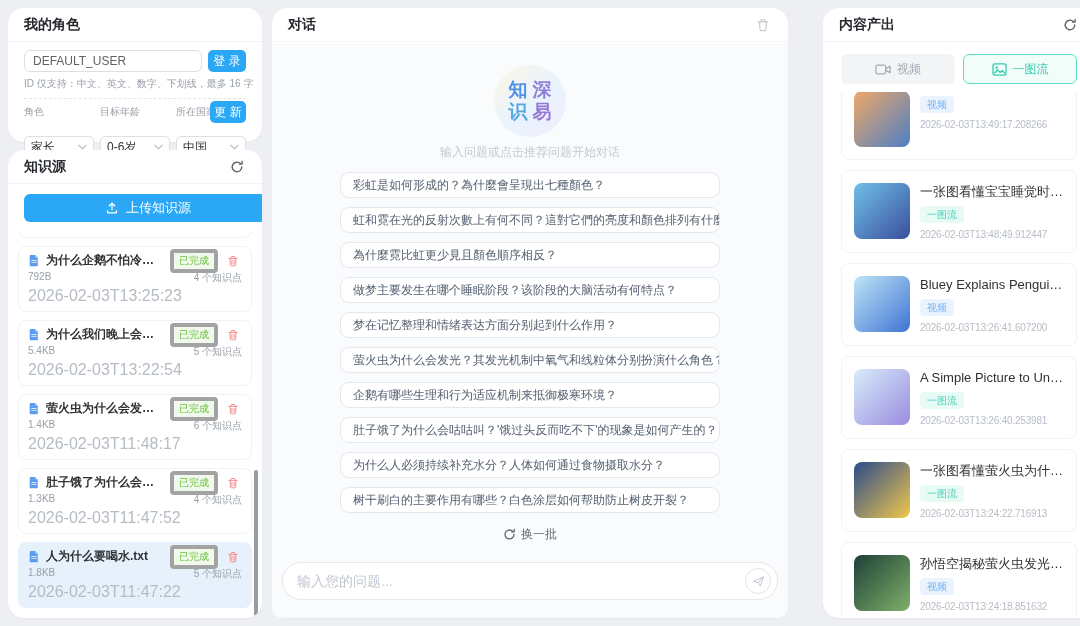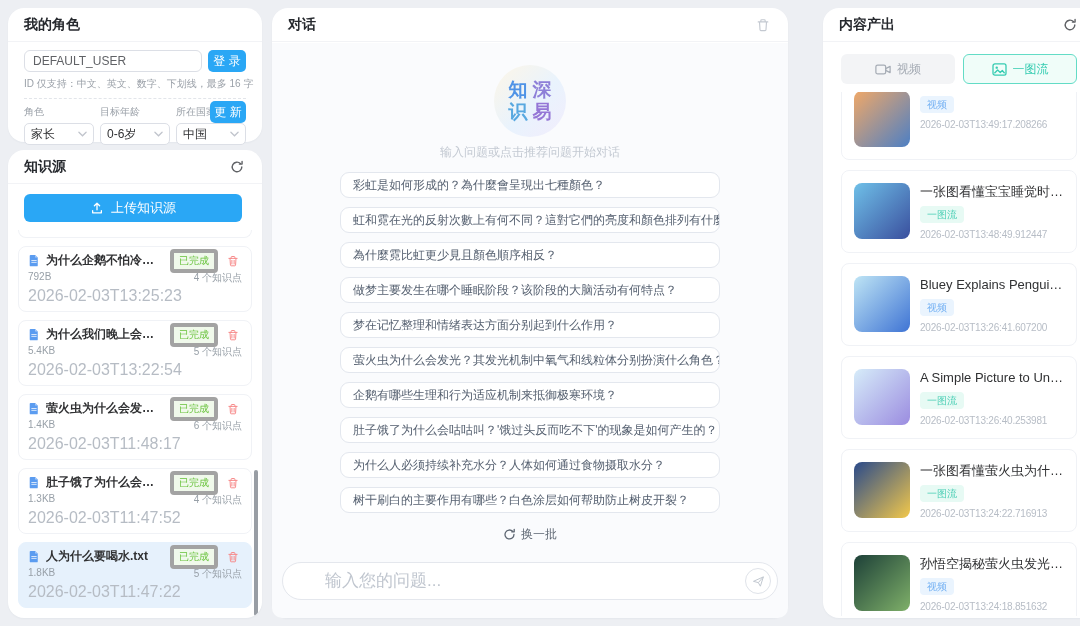--- a/index.html
+++ b/index.html
@@ -15,28 +15,28 @@
   
   #profile-card { left:8px; top:8px; width:254px; height:134px; }
   .profile-body { padding:8px 16px 8px; }
   .id-row { display:flex; gap:6px; }
   .id-input { flex:1; height:22px; border:1px solid #dcdfe6; border-radius:6px; padding:0 8px; font-size:12px; color:#606266; outline:none; min-width:0; font-family:inherit; }
   .btn-primary { background:#2aa7f5; color:#fff; border:none; border-radius:5px; font-size:12px; cursor:pointer; font-family:inherit; white-space:nowrap; }
   .id-login { width:38px; height:22px; }
   .id-hint { margin-top:5px; font-size:10px; color:#9aa0a8; white-space:nowrap; }
   .dashed-divider { border-top:1px dashed #e2e5ea; margin:7px 0 6px; }
   .fields-row { display:flex; gap:6px; align-items:flex-end; }
-  .field-col { display:flex; flex-direction:column; gap:4px; flex:1; min-width:0; }
+  .field-col { display:flex; flex-direction:column; gap:17px; flex:1; min-width:0; }
   .field-label { font-size:10px; color:#9aa0a8; white-space:nowrap; }
   .select-box { height:22px; border:1px solid #dcdfe6; border-radius:5px; display:flex; align-items:center; justify-content:space-between; padding:0 6px; font-size:12px; color:#303133; cursor:pointer; background:#fff; }
   .btn-update { width:36px; height:22px; flex:none; }
 
   
   #knowledge-card { left:8px; top:150px; width:254px; height:468px; overflow:hidden; }
-  .upload-btn { margin:10px 16px 0; width:218px; height:28px; border-radius:6px; font-size:13px; display:flex; align-items:center; justify-content:center; gap:7px; }
+  .upload-btn { margin:10px 16px 0; width:248px; height:28px; border-radius:6px; font-size:13px; display:flex; align-items:center; justify-content:center; gap:7px; }
   .file-list { margin-top:8px; padding:0 10px; height:386px; overflow:hidden; position:relative; }
   .file-sliver { height:8px; border:1px solid #f0f2f6; border-top:none; border-radius:0 0 8px 8px; margin-bottom:8px; }
   .file-item { border:1px solid #f0f2f6; border-radius:8px; padding:6px 9px; margin-bottom:8px; cursor:pointer; background:#fff; }
   .file-item.selected { background:#e6f1fc; border-color:#e6f1fc; }
   .f-row1 { display:flex; align-items:center; gap:6px; height:15px; }
   .f-name { flex:1; font-size:12px; font-weight:bold; color:#303133; white-space:nowrap; overflow:hidden; text-overflow:ellipsis; }
   .f-status { font-size:10px; color:#67c23a; background:#f0f9eb; border:4px solid #a3a3a3; border-radius:4px; padding:1px 5px; flex:none; }
   .f-trash { color:#f78989; flex:none; }
   .f-row2 { display:flex; justify-content:space-between; margin-top:3px; font-size:10px; color:#98a0a8; }
   .f-row3 { margin-top:2px; font-size:16px; color:#b6bcc4; }
@@ -47,21 +47,21 @@
   #chat-card { left:272px; top:8px; width:516px; height:610px; }
   .chat-body { position:absolute; top:35px; left:0; right:0; bottom:0; background:#fafbfd; border-radius:0 0 10px 10px; }
   .logo-circle { width:72px; height:72px; border-radius:50%; margin:22px auto 0; background:linear-gradient(135deg,#fdf6e7,#e9f3fd 55%,#f2edfc); display:grid; grid-template-columns:24px 24px; justify-content:center; align-content:center; }
   .logo-char { font-size:19px; font-weight:bold; line-height:22px; text-align:center; }
   .lc0 { color:#4f93e6; } .lc1 { color:#8d7fd8; } .lc2 { color:#58a8e0; } .lc3 { color:#9577d6; }
   .chat-hint { text-align:center; margin-top:7px; font-size:12px; color:#c3c9d2; }
   .question-list { width:380px; margin:11px auto 0; display:flex; flex-direction:column; gap:9px; }
   .q-pill { height:26px; background:#fff; border:1px solid #e3e7ee; border-radius:9px; display:flex; align-items:center; padding:0 12px; font-size:12px; color:#556070; cursor:pointer; white-space:nowrap; overflow:hidden; }
   .refresh-row { margin-top:13px; display:flex; align-items:center; justify-content:center; gap:5px; font-size:12px; color:#5d6672; cursor:pointer; }
   .chat-input-bar { position:absolute; left:10px; right:10px; bottom:18px; height:38px; background:#fff; border:1px solid #e4e7ed; border-radius:19px; display:flex; align-items:center; padding:0 6px 0 14px; }
-  .chat-input { flex:1; border:none; outline:none; font-size:17px; color:#303133; background:transparent; font-family:inherit;margin-left:28px; }
+  .chat-input { flex:1; border:none; outline:none; font-size:14px; color:#303133; background:transparent; font-family:inherit; }
   .chat-input::placeholder { color:#c0c6cf; }
   .send-btn { width:26px; height:26px; border-radius:50%; border:1px solid #dfe3e9; background:#fff; display:flex; align-items:center; justify-content:center; color:#c0c6cf; cursor:pointer; flex:none; }
 
   
   #output-card { left:823px; top:8px; width:272px; height:610px; overflow:hidden; }
   .tabs-row { display:flex; gap:8px; padding:12px 18px 8px; }
   .o-tab { flex:1; height:30px; border-radius:6px; display:flex; align-items:center; justify-content:center; gap:6px; font-size:12px; cursor:pointer; border:1px solid transparent; }
   .o-tab.inactive { background:#f3f4f6; color:#a6acb5; }
   .o-tab.active { background:#f0fdf9; border-color:#63dcc6; color:#35ccb1; }
   .output-list { padding:0 18px; height:524px; overflow:hidden; }

